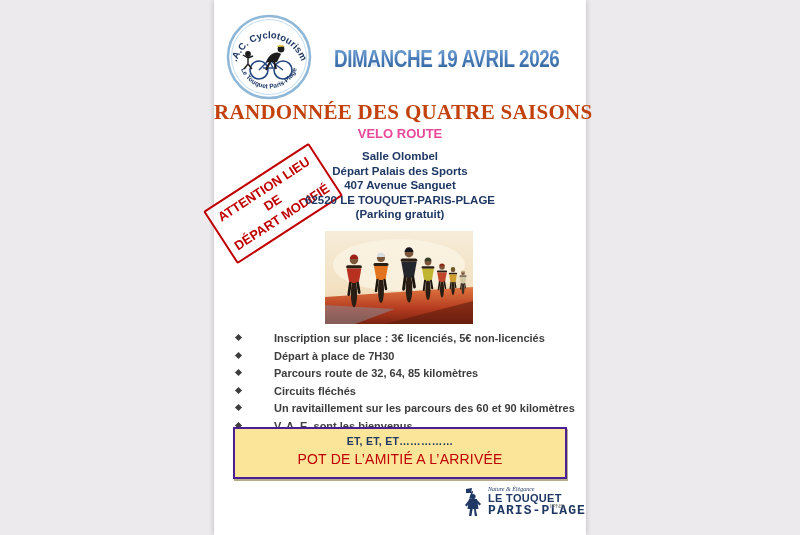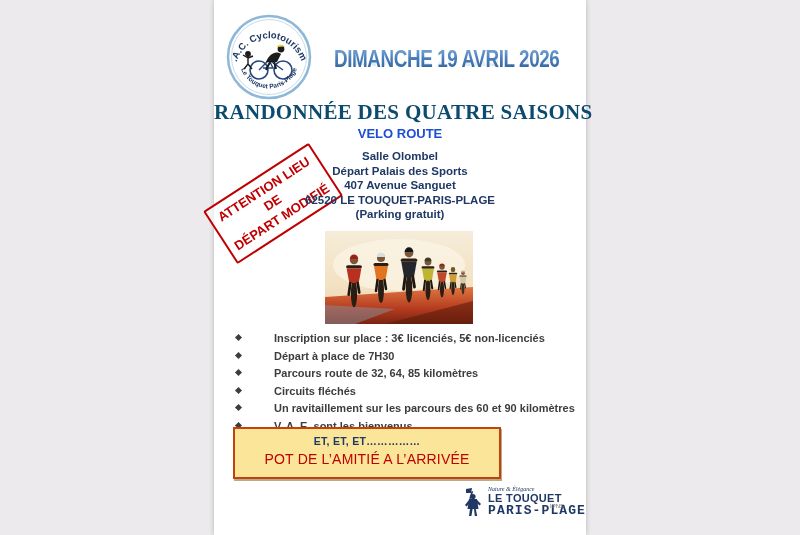--- a/index.html
+++ b/index.html
@@ -28,25 +28,25 @@
     display:inline-block; font-weight:bold; font-size:23px; letter-spacing:-.5px;
     transform:scaleX(.82) scaleY(-1); transform-origin:left top;
     color:#4a7ebb; opacity:.28; white-space:nowrap; margin-top:-3px;
     -webkit-mask-image:linear-gradient(rgba(0,0,0,.8), transparent 55%);
             mask-image:linear-gradient(rgba(0,0,0,.8), transparent 55%);
   }
   
   .main-title {
     position:absolute; left:0; top:100px; width:100%; text-align:right;
     font-family:"Liberation Serif", serif; font-weight:bold;
-    font-size:21px; letter-spacing:.3px; color:#0c4a6e; white-space:nowrap;
+    font-size:21px; letter-spacing:.3px; color:#c2410c; white-space:nowrap;
   }
   .sub-title {
     position:absolute; left:0; top:126px; width:100%; text-align:center;
-    font-weight:bold; font-size:13px; color:#1d4ed8;
+    font-weight:bold; font-size:13px; color:#ec4899;
   }
   
   .stamp {
     position:absolute; left:-4px; top:172px; width:126px;
     transform:rotate(-33deg); transform-origin:center;
     border:2px solid #C00000; border-radius:2px;
     padding:5px 4px; text-align:center;
     color:#C00000; font-weight:bold; font-size:13px; line-height:1.25;
     background:rgba(255,255,255,.6);
   }
@@ -63,22 +63,22 @@
     position:relative; padding-left:38px; margin-bottom:6px;
     font-size:11px; font-weight:bold; color:#3d3d3d; line-height:11.5px;
     white-space:nowrap;
   }
   .details li .blt {
     position:absolute; left:0; top:2px; width:5px; height:5px;
     background:#3d3d3d; transform:rotate(45deg);
   }
   
   .highlight {
-    position:absolute; left:19px; top:427px; width:268px; height:52px;
-    background:#FAE599; border:2px solid #c2410c;
+    position:absolute; left:19px; top:427px; width:334px; height:52px;
+    background:#FAE599; border:2px solid #4c1d95;
     box-shadow:1px 2px 0 rgba(90,70,0,.45);
     text-align:center; padding-top:6px;
   }
   .highlight .l1 { font-size:10.5px; font-weight:bold; color:#1F3864; letter-spacing:.3px; }
   .highlight .l2 { font-size:14px; font-weight:normal; color:#C00000; margin-top:4px; letter-spacing:.2px; }
   
   .footer-logo {
     position:absolute; left:0; top:486px; width:100%;
     display:flex; justify-content:flex-end; align-items:center; gap:4px;
   }

